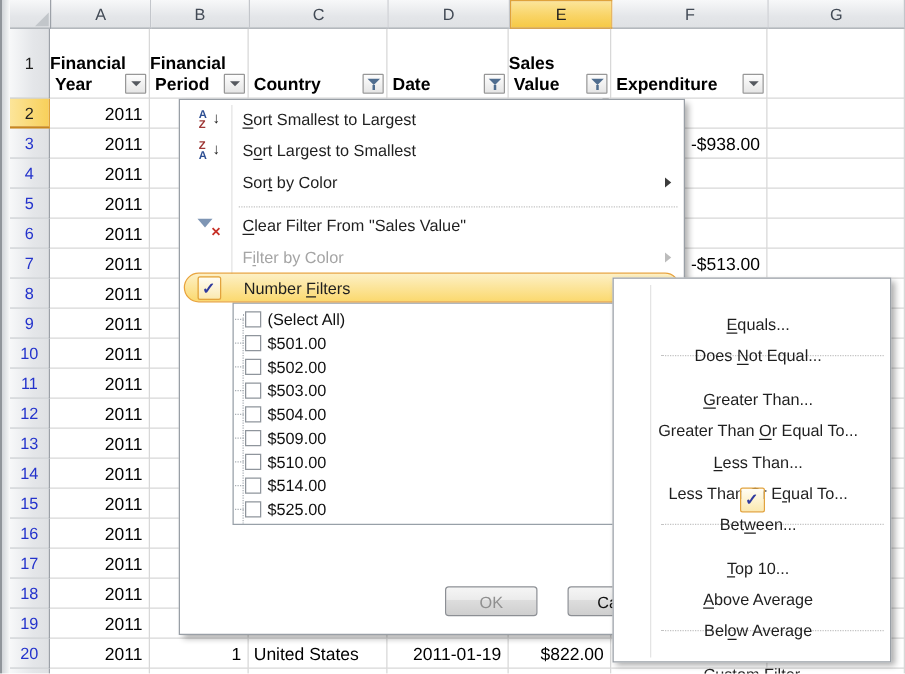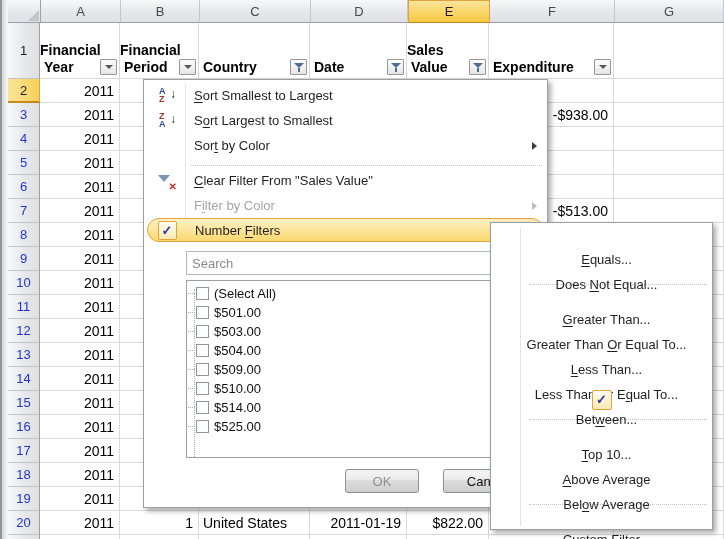--- a/index.html
+++ b/index.html
@@ -90,21 +90,21 @@
   .cb{width:13px;height:13px;box-sizing:border-box;border:1px solid #8f959c;background:#fff;flex:none;margin:0 5px 0 1px;}
   .flab{font-size:13px;color:#111;}
   .sb{width:17px;flex:none;position:relative;border-left:1px solid #dadada;
       background:linear-gradient(90deg,#f3f3f3,#fbfbfb);}
   .sbup{position:absolute;top:5px;left:4px;border-left:4px solid transparent;border-right:4px solid transparent;border-bottom:5px solid #5c5c5c;}
   .sbdn{position:absolute;bottom:5px;left:4px;border-left:4px solid transparent;border-right:4px solid transparent;border-top:5px solid #5c5c5c;}
   .thumb{position:absolute;top:18px;left:1px;width:14px;height:24px;box-sizing:border-box;border:1px solid #9aa0a6;border-radius:2px;
          background:linear-gradient(90deg,#f4f4f4,#dadada);display:flex;flex-direction:column;justify-content:center;gap:2px;padding:0 2px;}
   .thumb i{height:1px;background:#8f959c;}
   
-  .btnrow{position:absolute;right:16px;top:389px;display:flex;gap:24px;}
+  .btnrow{position:absolute;right:5px;top:389px;display:flex;gap:24px;}
   .btn{height:24px;box-sizing:border-box;border:1px solid #8c8f94;border-radius:3px;font-size:13px;
        background:linear-gradient(#f5f5f5,#ebebeb 45%,#dddddd 46%,#cfcfcf);
        display:flex;align-items:center;justify-content:center;}
   .btn.ok{width:74px;color:#8f8f8f;}
   .btn.cancel{width:88px;color:#111;}
   .grip{position:absolute;right:4px;bottom:3px;width:11px;height:11px;}
   .grip::before{content:'';position:absolute;left:0;top:0;width:2px;height:2px;background:transparent;
        box-shadow:8px 0 0 #9b9b9b,4px 4px 0 #9b9b9b,8px 4px 0 #9b9b9b,0 8px 0 #9b9b9b,4px 8px 0 #9b9b9b,8px 8px 0 #9b9b9b;}
   
   .smenu{position:absolute;left:490px;top:222px;width:223px;height:308px;box-sizing:border-box;z-index:20;
@@ -715,37 +715,38 @@
         </div>
         <div class="mi hl sub i-check">
           <span class="gut">
             <span class="ic"></span>
           </span>
           <span class="mlabel">Number <u>F</u>ilters</span>
           <span class="marr"></span>
         </div>
       </div>
 
-    <div class="search">
-      <span class="ph">Search</span>
-      <span class="mag"></span>
-    </div>
 
     <div class="flist">
       <div class="fitems">
 
       <div class="fitem">
             <span class="tree"></span>
             <span class="cb"></span>
             <span class="flab">(Select All)</span>
           </div>
           <div class="fitem">
             <span class="tree"></span>
             <span class="cb"></span>
             <span class="flab">$501.00</span>
+          </div>
+          <div class="fitem">
+            <span class="tree"></span>
+            <span class="cb"></span>
+            <span class="flab">$502.00</span>
           </div>
           <div class="fitem">
             <span class="tree"></span>
             <span class="cb"></span>
             <span class="flab">$503.00</span>
           </div>
           <div class="fitem">
             <span class="tree"></span>
             <span class="cb"></span>
             <span class="flab">$504.00</span>

